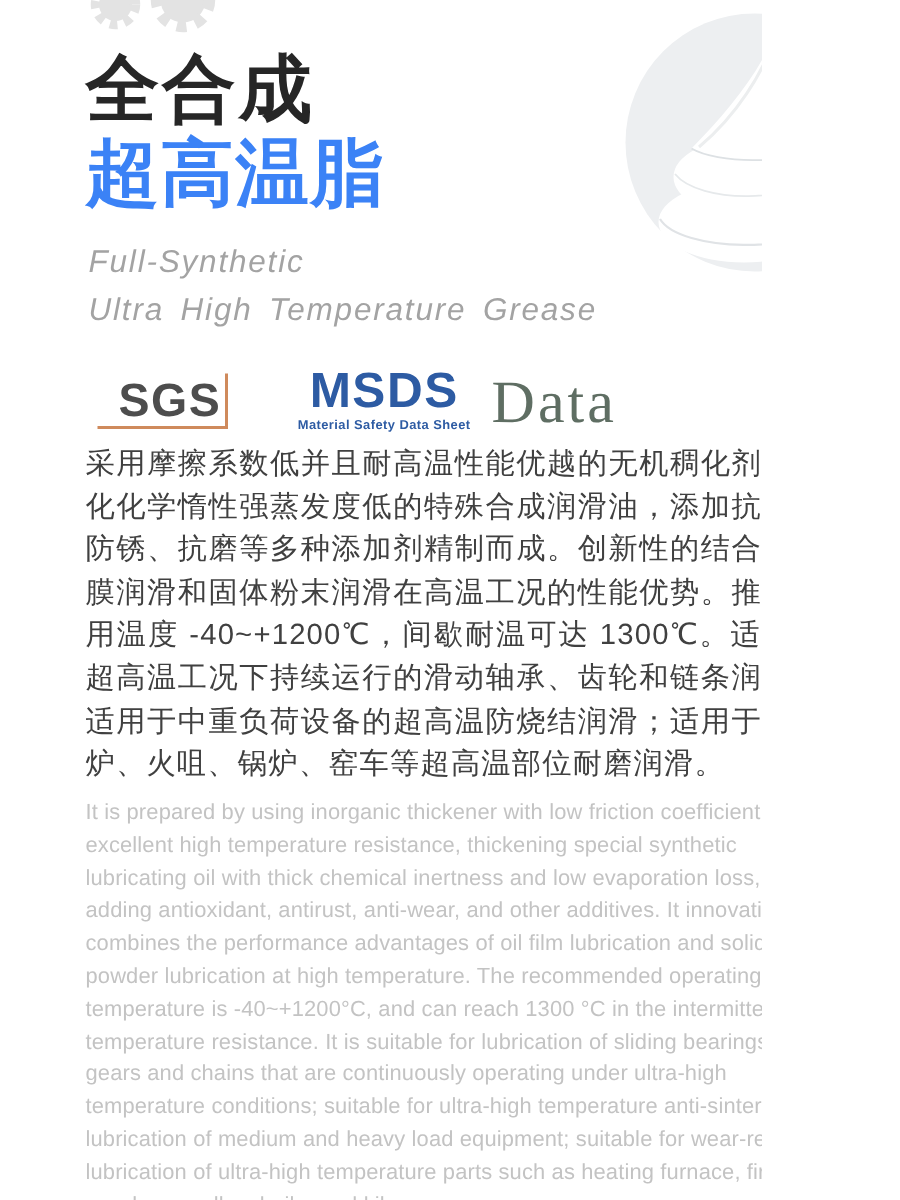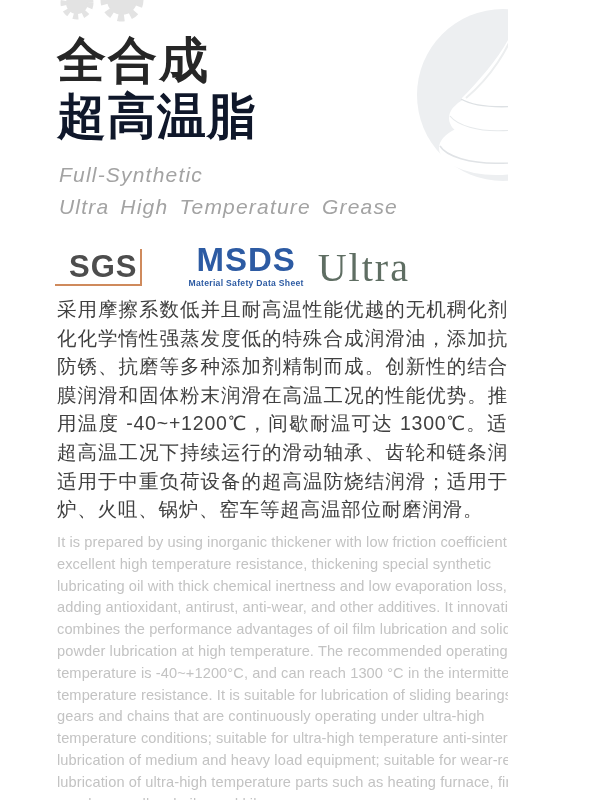--- a/index.html
+++ b/index.html
@@ -25,38 +25,38 @@
   }
 
   
   .titles { position:absolute; left:57px; top:32px; }
   .title-black {
     font-size:49px; line-height:56px; font-weight:700;
     color:#262626; letter-spacing:2px;
   }
   .title-red {
     font-size:49px; line-height:56px; font-weight:900;
-    color:#0f172a; letter-spacing:1px;
+    color:#3b82f6; letter-spacing:1px;
   }
 
   
   .subtitle {
     position:absolute; left:59px; top:159px;
     font-size:21px; line-height:32px;
     font-style:italic; color:#a3a3a3;
     letter-spacing:1.2px; word-spacing:4px;
   }
 
   
   .certs {
     position:absolute; left:57px; top:238px;
     display:flex; align-items:flex-end; height:52px;
   }
   .sgs {
-    position:relative; margin-left:10px; margin-right:46px; margin-bottom:4px;
+    position:relative; margin-left:20px; margin-right:46px; margin-bottom:4px;
     padding:0 5px 3px 2px;
   }
   .sgs-text {
     font-size:31px; font-weight:700; color:#4d4d4d; letter-spacing:1px;
     line-height:32px;
   }
   .sgs-hline {
     position:absolute; left:-12px; right:0; bottom:0;
     height:2px; background:#cf8a5c;
   }
@@ -141,20 +141,20 @@
   <div class="certs">
     <div class="sgs">
       <span class="sgs-text">SGS</span>
       <span class="sgs-hline"></span>
       <span class="sgs-vline"></span>
     </div>
     <div class="msds">
       <div class="msds-text">MSDS</div>
       <div class="msds-sub">Material Safety Data Sheet</div>
     </div>
-    <div class="rohs">Ultra</div>
+    <div class="rohs">Data</div>
   </div>
 
   <p class="desc-cn">采用摩擦系数低并且耐高温性能优越的无机稠化剂，稠化化学惰性强蒸发度低的特殊合成润滑油，添加抗氧、防锈、抗磨等多种添加剂精制而成。创新性的结合了油膜润滑和固体粉末润滑在高温工况的性能优势。推荐使用温度 -40~+1200℃，间歇耐温可达 1300℃。适用于超高温工况下持续运行的滑动轴承、齿轮和链条润滑；适用于中重负荷设备的超高温防烧结润滑；适用于加热炉、火咀、锅炉、窑车等超高温部位耐磨润滑。</p>
 
   <p class="desc-en">It is prepared by using inorganic thickener with low friction coefficient and excellent high temperature resistance, thickening special synthetic lubricating oil with thick chemical inertness and low evaporation loss, and adding antioxidant, antirust, anti-wear, and other additives. It innovatively combines the performance advantages of oil film lubrication and solid powder lubrication at high temperature. The recommended operating temperature is -40~+1200°C, and can reach 1300 °C in the intermittent temperature resistance. It is suitable for lubrication of sliding bearings, gears and chains that are continuously operating under ultra-high temperature conditions; suitable for ultra-high temperature anti-sintering lubrication of medium and heavy load equipment; suitable for wear-resistant lubrication of ultra-high temperature parts such as heating furnace, fire nozzle as well as boiler and kiln car.</p>
 
 </div>
 
 </body></html>

